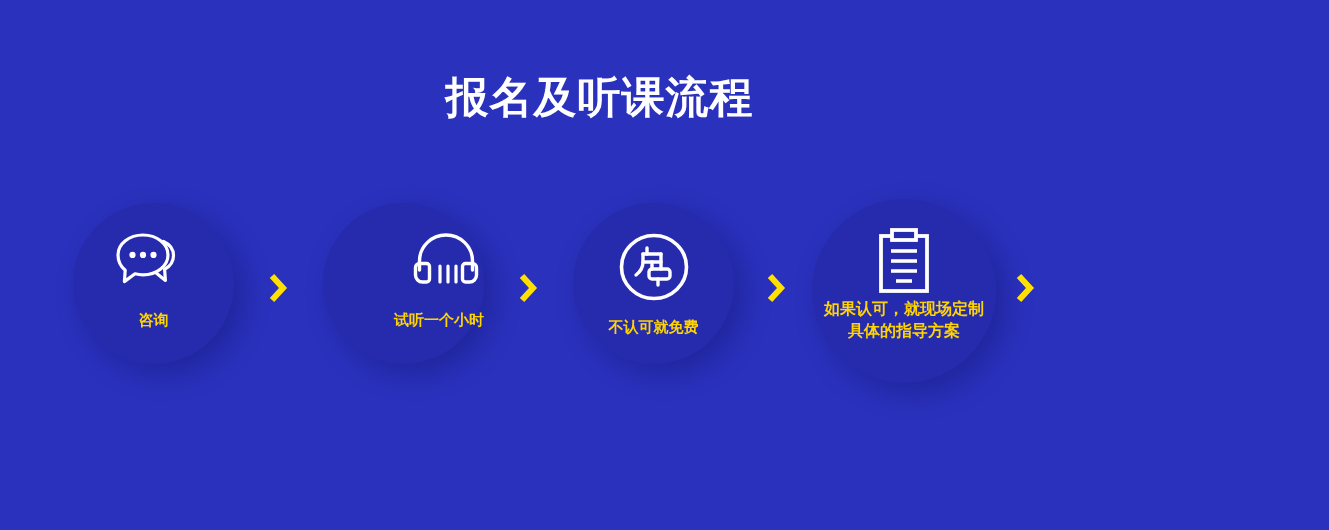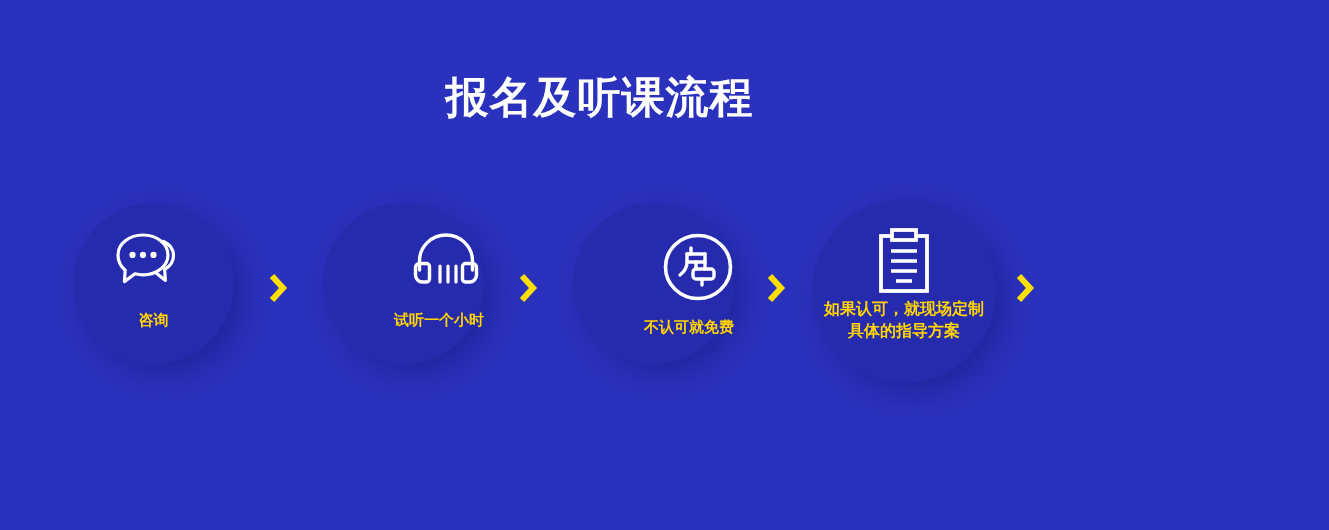--- a/index.html
+++ b/index.html
@@ -62,21 +62,21 @@
   }
   
   #node-1 { left: 73px; top: 13px; width: 161px; height: 161px; }
   #node-1 .node-icon { margin-top: 29px; }
   #node-1 .node-label { margin-top: 16px; font-size: 15px; }
   
   #node-2 { left: 323px; top: 13px; width: 161px; height: 161px; align-items: flex-end; }
   #node-2 .node-icon { margin-top: 29px; }
   #node-2 .node-label { margin-top: 16px; font-size: 15px; }
   
-  #node-3 { left: 573px; top: 13px; width: 161px; height: 161px; align-items: flex-end; }
+  #node-3 { left: 573px; top: 13px; width: 161px; height: 161px; }
   #node-3 .node-icon { margin-top: 29px; }
   #node-3 .node-label { margin-top: 15px; font-size: 15px; }
   
   #node-4 { left: 812px; top: 9px; width: 184px; height: 184px; }
   #node-4 .node-icon { margin-top: 29px; }
   #node-4 .node-label { margin-top: 4px; font-size: 16px; }
   
   #node-5 { left: 1062px; top: 9px; width: 184px; height: 184px; }
   #node-5 .node-icon { margin-top: 31px; }
   #node-5 .node-label { margin-top: 20px; font-size: 14px; }

